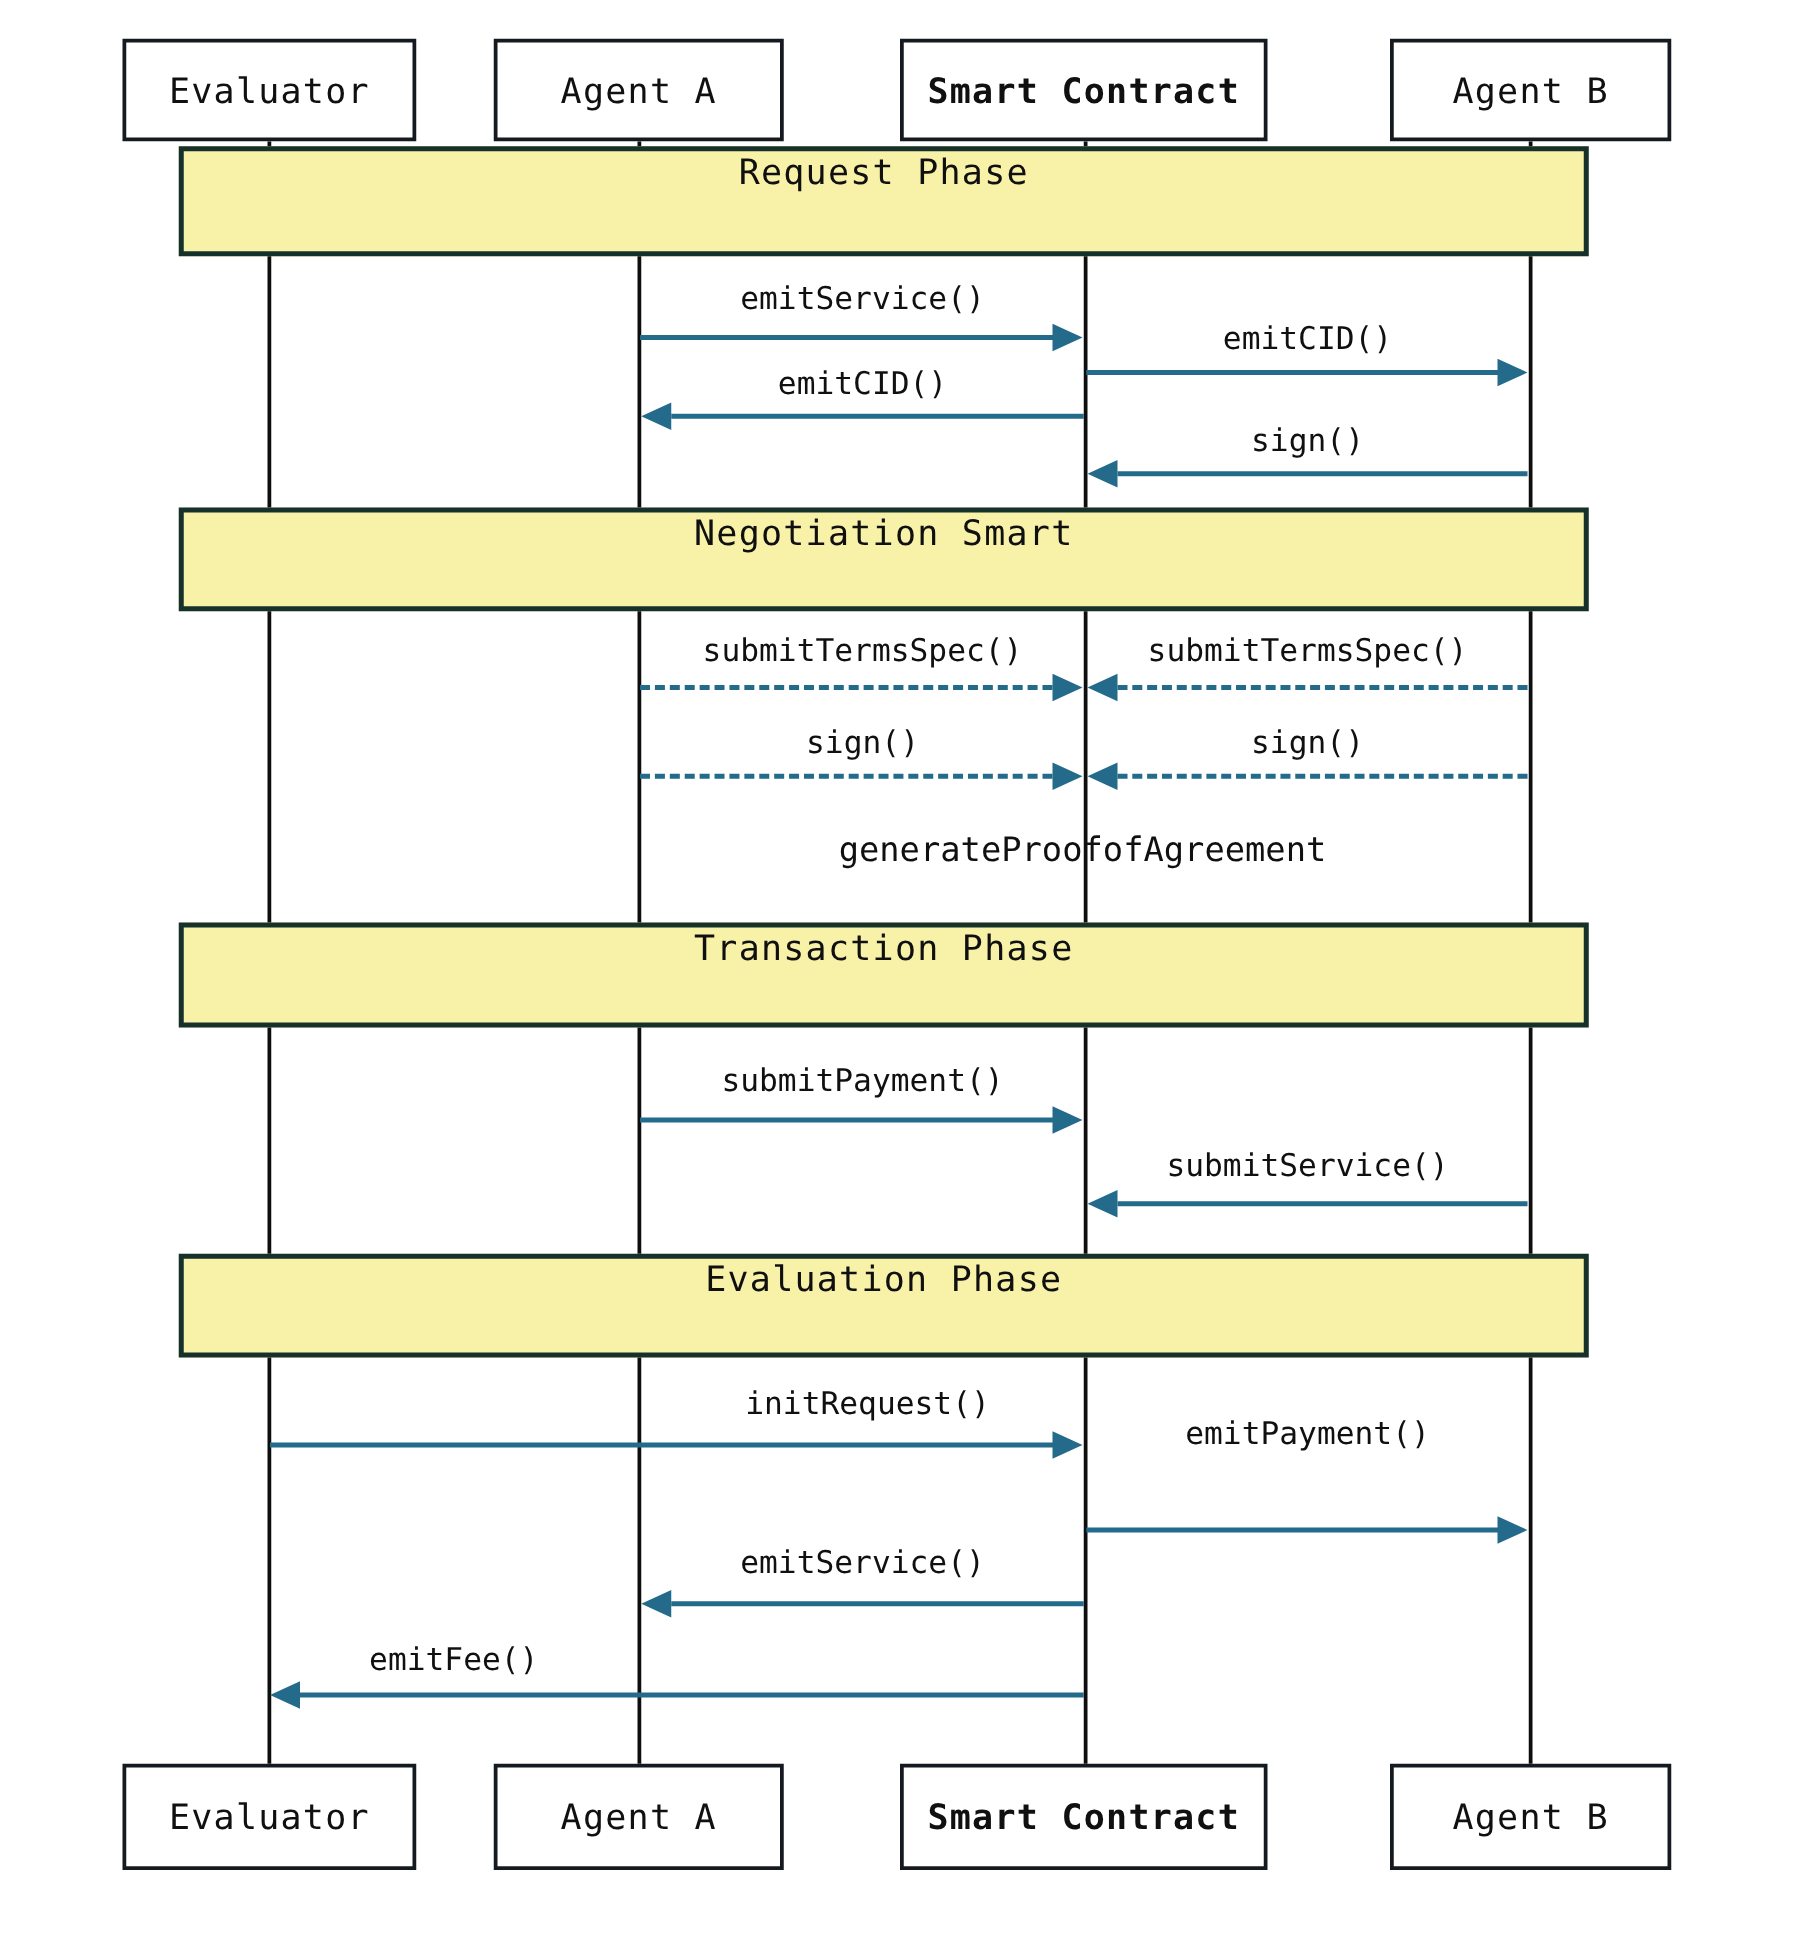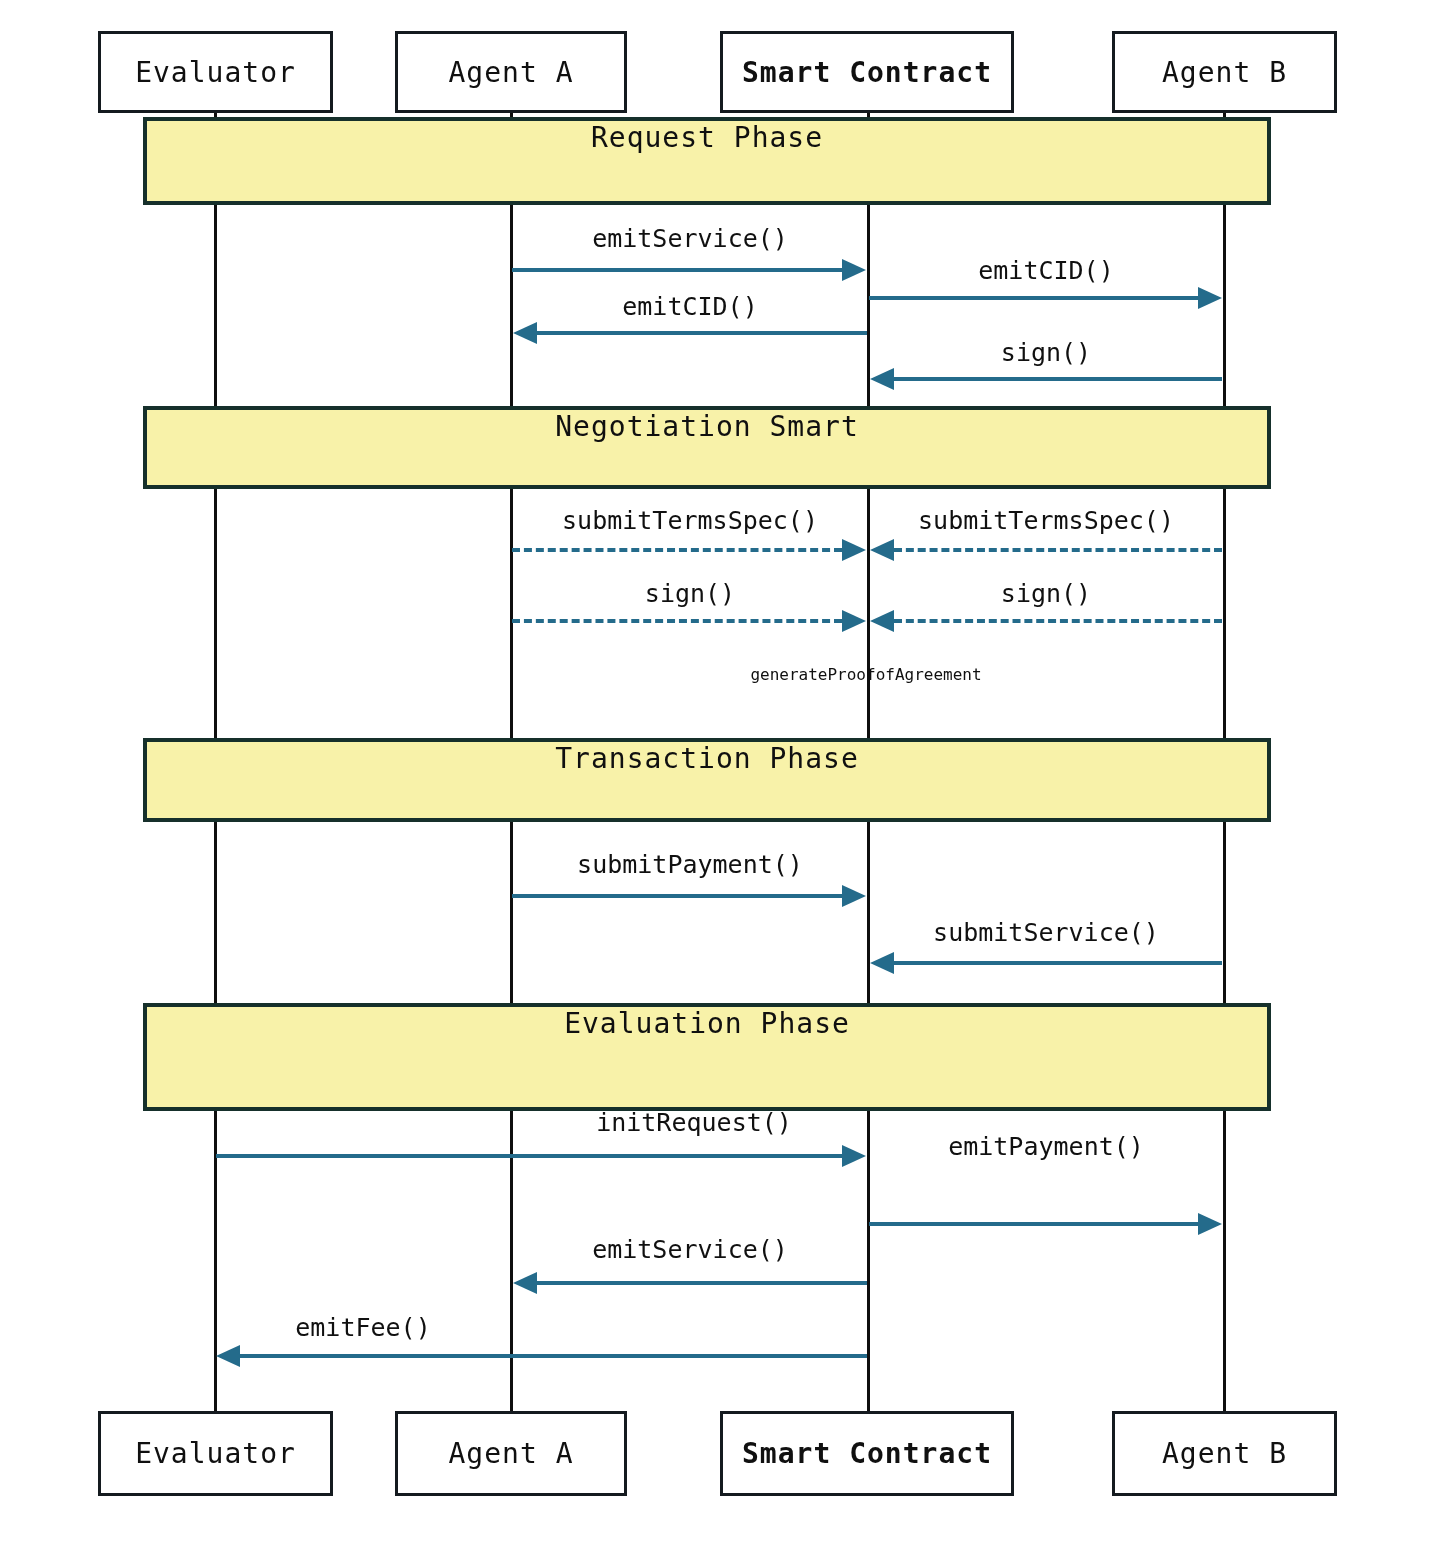--- a/index.html
+++ b/index.html
@@ -83,21 +83,21 @@
     position: absolute;
     width: 0; height: 0;
     border-top: 11px solid transparent;
     border-bottom: 11px solid transparent;
     border-right: 24px solid var(--color-arrow);
     z-index: 2;
   }
   .note-label {
     position: absolute;
     transform: translateX(-50%);
-    font-size: 16px;
+    font-size: 27px;
     white-space: nowrap;
     z-index: 2;
   }
 </style>
 </head>
 <body>
 
 <div class="diagram">
 
   <div class="lifeline" style="left:214px"></div>
@@ -107,21 +107,21 @@
 
   <div class="phase" style="top:117px;height:88px">
     <span>Request Phase</span>
   </div>
   <div class="phase" style="top:406px;height:83px">
     <span>Negotiation Smart</span>
   </div>
   <div class="phase" style="top:738px;height:84px">
     <span>Transaction Phase</span>
   </div>
-  <div class="phase" style="top:1003px;height:108px">
+  <div class="phase" style="top:1003px;height:83px">
     <span>Evaluation Phase</span>
   </div>
 
   <div class="actor" style="left:98px;top:31px;width:235px">
     <span>Evaluator</span>
   </div>
   <div class="actor" style="left:395px;top:31px;width:232px">
     <span>Agent A</span>
   </div>
   <div class="actor bold" style="left:720px;top:31px;width:294px">

